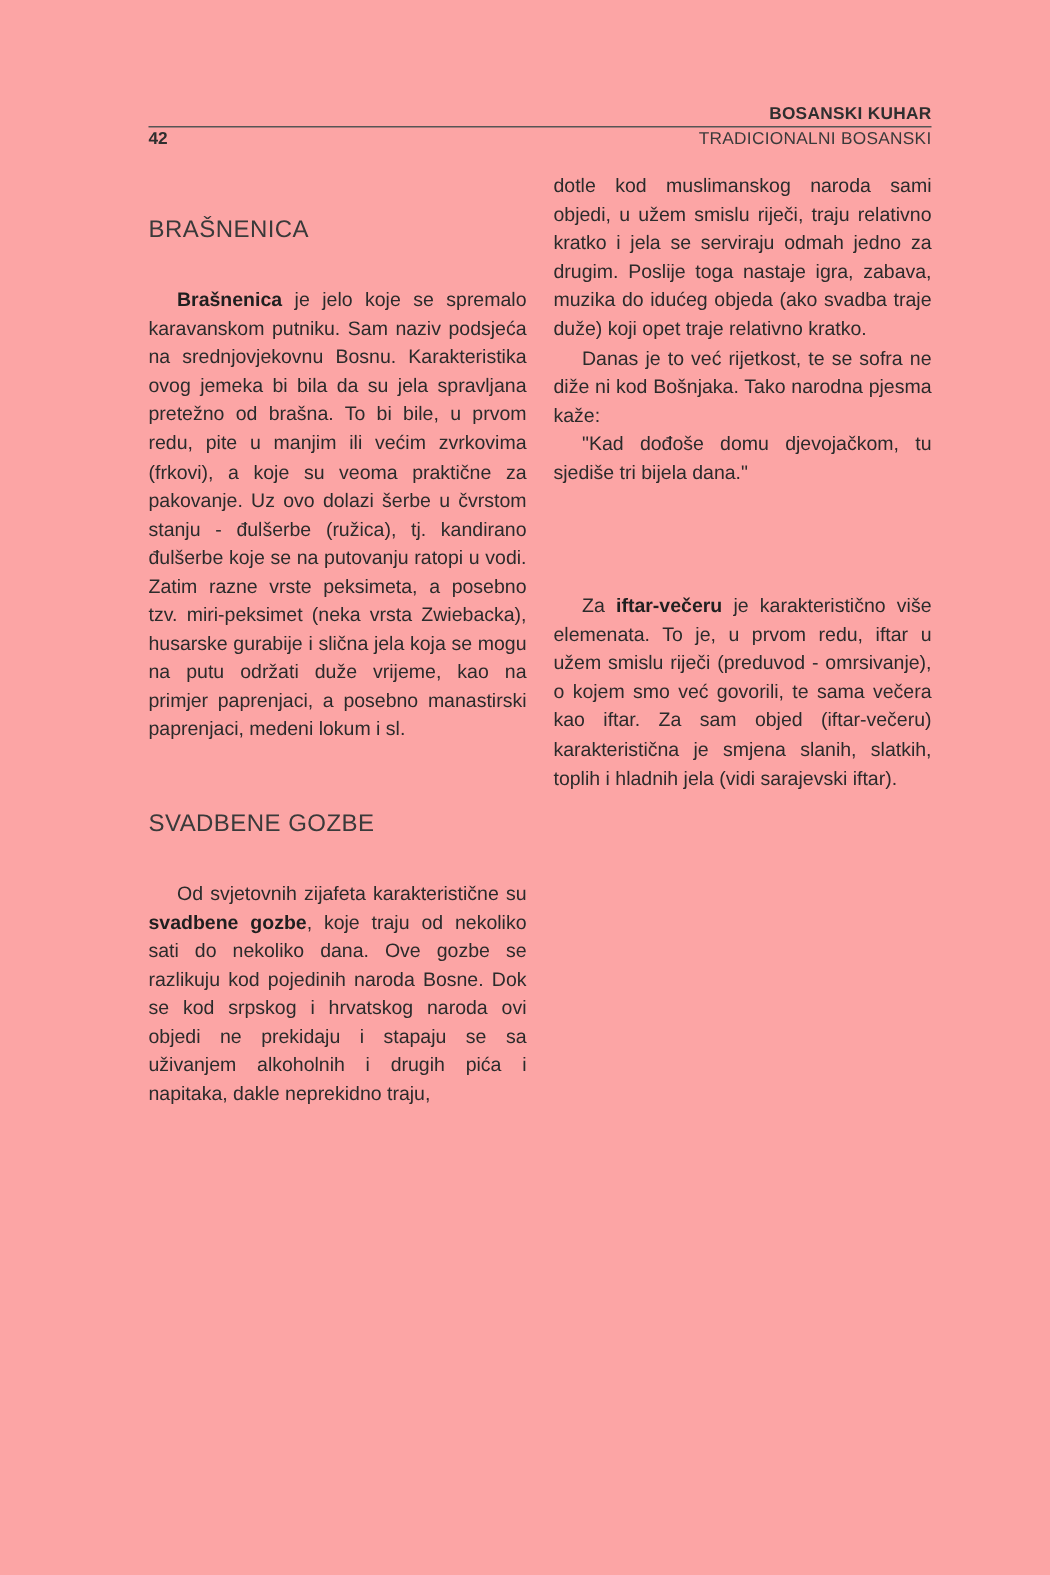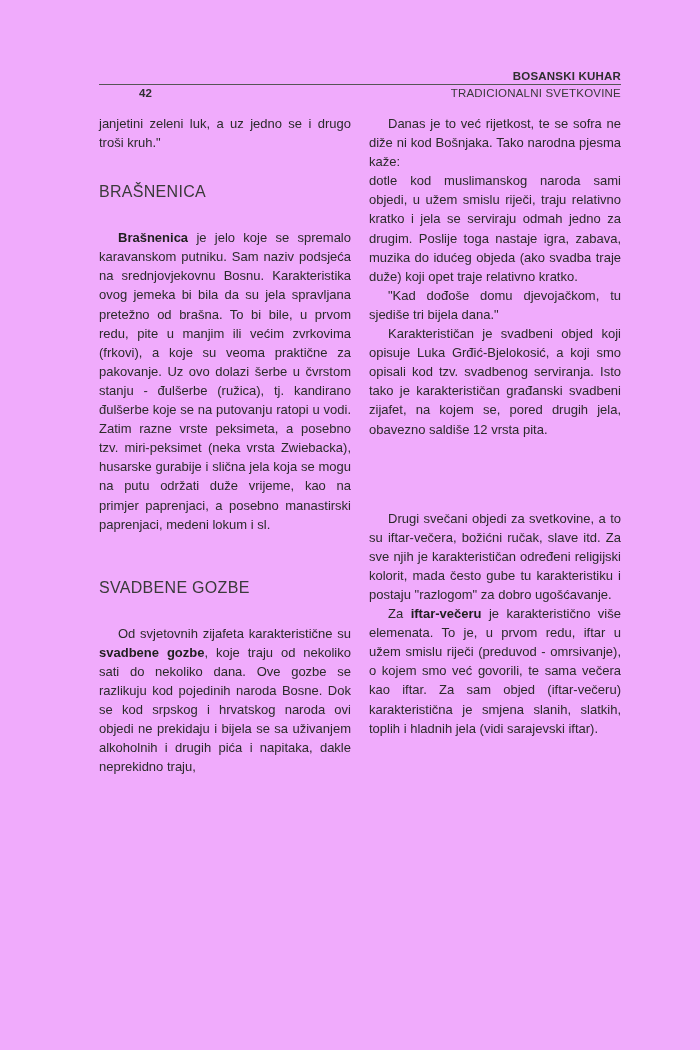--- a/index.html
+++ b/index.html
@@ -7,21 +7,21 @@
     padding: 0;
     background: #ffffff;
   }
   body {
     font-family: "Liberation Sans", sans-serif;
   }
   .page {
     position: relative;
     width: 700px;
     height: 1050px;
-    background: #f0abfc;
+    background: #fca5a5;
     overflow: hidden;
     box-sizing: border-box;
   }
   
   .running-head {
     position: absolute;
     left: 99px;
     top: 70px;
     width: 522px;
   }
@@ -40,21 +40,20 @@
   .rh-row {
     display: flex;
     justify-content: space-between;
     align-items: baseline;
     margin-top: 2px;
   }
   .rh-folio {
     font-size: 11.5px;
     font-weight: bold;
     color: #2f2f2f;
-    margin-left: 40px;
   }
   .rh-sub {
     font-size: 11.5px;
     color: #3a3a3a;
     letter-spacing: 0.2px;
   }
   
   .columns {
     position: absolute;
     left: 99px;
@@ -99,58 +98,55 @@
 </head>
 <body>
 
 <div class="page">
 
   <div class="running-head">
     <div class="rh-title">BOSANSKI KUHAR</div>
     <div class="rh-rule"></div>
     <div class="rh-row">
       <div class="rh-folio">42</div>
-      <div class="rh-sub">TRADICIONALNI SVETKOVINE</div>
+      <div class="rh-sub">TRADICIONALNI BOSANSKI</div>
     </div>
   </div>
 
   <div class="columns">
 
     <div class="col">
 
-      <p class="para noindent">janjetini zeleni luk, a uz jedno se i drugo troši kruh."</p>
 
       <div class="sp-before-head"></div>
       <h2 class="section">BRAŠNENICA</h2>
       <div class="sp-after-head"></div>
 
       <p class="para"><b>Brašnenica</b><span> je jelo koje se spremalo karavanskom putniku. Sam naziv podsjeća na srednjovjekovnu Bosnu. Karakteristika ovog jemeka bi bila da su jela spravljana pretežno od brašna. To bi bile, u prvom redu, pite u manjim ili većim zvrkovima (frkovi), a koje su veoma praktične za pakovanje. Uz ovo dolazi šerbe u čvrstom stanju - đulšerbe (ružica), tj. kandirano đulšerbe koje se na putovanju ratopi u vodi. Zatim razne vrste peksimeta, a posebno tzv. miri-peksimet (neka vrsta Zwiebacka), husarske gurabije i slična jela koja se mogu na putu održati duže vrijeme, kao na primjer paprenjaci, a posebno manastirski paprenjaci, medeni lokum i sl.</span></p>
 
 
       <div class="sp-before-head-lg"></div>
       <h2 class="section">SVADBENE GOZBE</h2>
       <div class="sp-after-head-lg"></div>
 
-      <p class="para"><span>Od svjetovnih zijafeta karakteristične su </span><b>svadbene gozbe</b><span>, koje traju od nekoliko sati do nekoliko dana. Ove gozbe se razlikuju kod pojedinih naroda Bosne. Dok se kod srpskog i hrvatskog naroda ovi objedi ne prekidaju i bijela se sa uživanjem alkoholnih i drugih pića i napitaka, dakle neprekidno traju,</span></p>
+      <p class="para"><span>Od svjetovnih zijafeta karakteristične su </span><b>svadbene gozbe</b><span>, koje traju od nekoliko sati do nekoliko dana. Ove gozbe se razlikuju kod pojedinih naroda Bosne. Dok se kod srpskog i hrvatskog naroda ovi objedi ne prekidaju i stapaju se sa uživanjem alkoholnih i drugih pića i napitaka, dakle neprekidno traju,</span></p>
 
     </div>
 
     <div class="col">
 
+      <p class="para noindent">dotle kod muslimanskog naroda sami objedi, u užem smislu riječi, traju relativno kratko i jela se serviraju odmah jedno za drugim. Poslije toga nastaje igra, zabava, muzika do idućeg objeda (ako svadba traje duže) koji opet traje relativno kratko.</p>
+
       <p class="para">Danas je to već rijetkost, te se sofra ne diže ni kod Bošnjaka. Tako narodna pjesma kaže:</p>
-
-      <p class="para noindent">dotle kod muslimanskog naroda sami objedi, u užem smislu riječi, traju relativno kratko i jela se serviraju odmah jedno za drugim. Poslije toga nastaje igra, zabava, muzika do idućeg objeda (ako svadba traje duže) koji opet traje relativno kratko.</p>
 
       <p class="para">"Kad dođoše domu djevojačkom, tu sjediše tri bijela dana."</p>
 
 
-      <p class="para">Karakterističan je svadbeni objed koji opisuje Luka Grđić-Bjelokosić, a koji smo opisali kod tzv. svadbenog serviranja. Isto tako je karakterističan građanski svadbeni zijafet, na kojem se, pored drugih jela, obavezno saldiše 12 vrsta pita.</p>
 
       <div class="sp-before-head-lg"></div>
       <div class="sp-after-head-lg"></div>
 
-      <p class="para">Drugi svečani objedi za svetkovine, a to su iftar-večera, božićni ručak, slave itd. Za sve njih je karakterističan određeni religijski kolorit, mada često gube tu karakteristiku i postaju "razlogom" za dobro ugošćavanje.</p>
 
       <p class="para"><span>Za </span><b>iftar-večeru</b><span> je karakteristično više elemenata. To je, u prvom redu, iftar u užem smislu riječi (preduvod - omrsivanje), o kojem smo već govorili, te sama večera kao iftar. Za sam objed (iftar-večeru) karakteristična je smjena slanih, slatkih, toplih i hladnih jela (vidi sarajevski iftar).</span></p>
 
     </div>
   </div>
 </div>
 
 </body></html>

